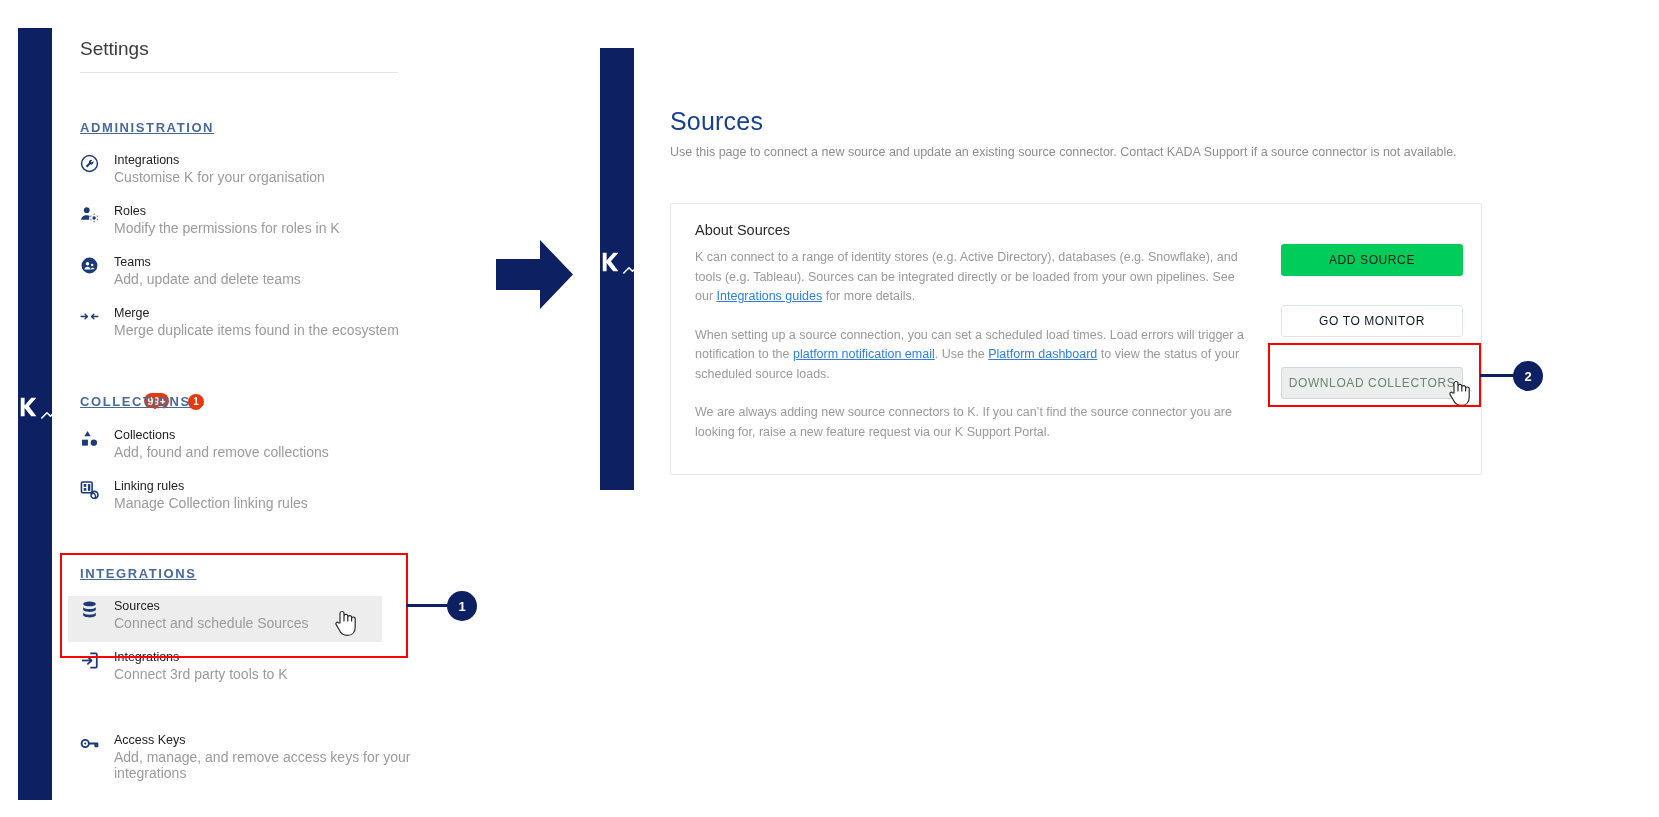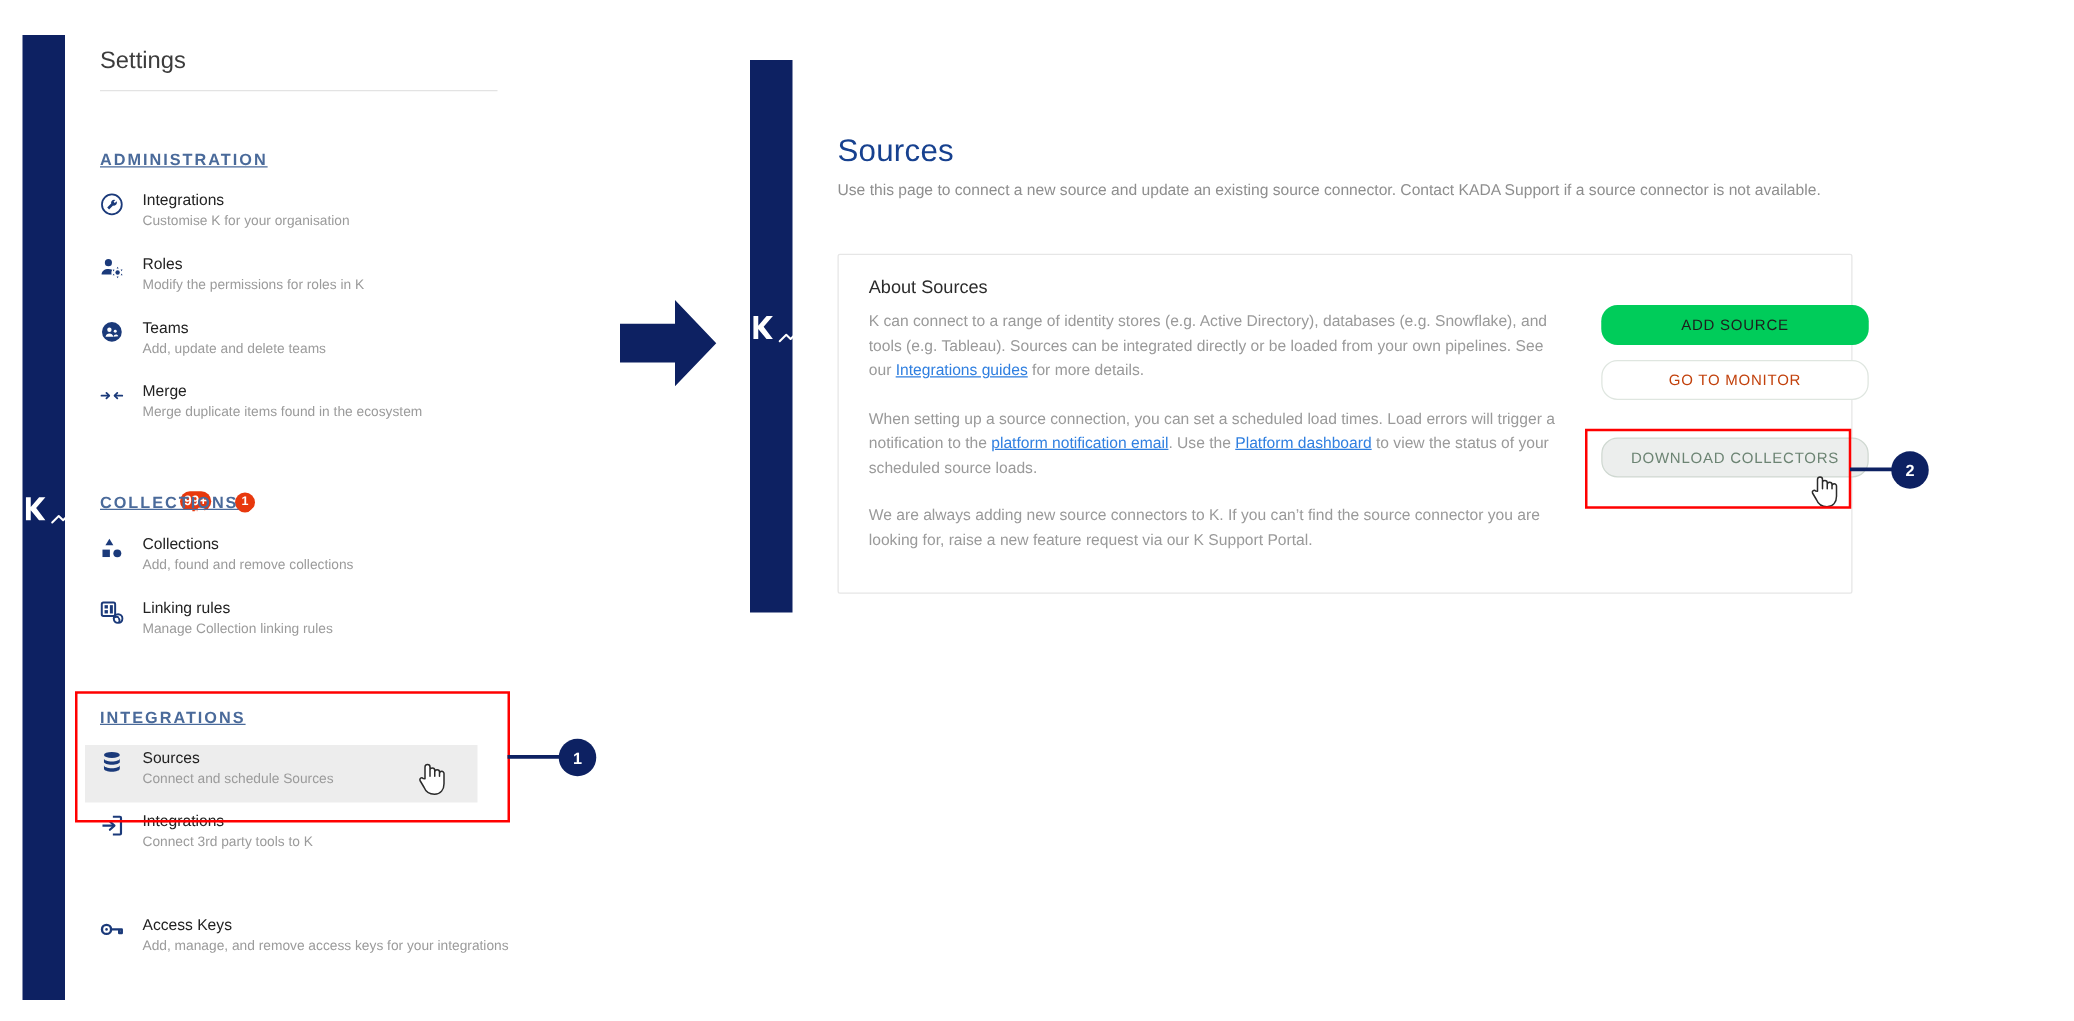--- a/index.html
+++ b/index.html
@@ -47,21 +47,21 @@
   }
   .sec-head {
     position: absolute;
     font-size: 13px; letter-spacing: 1.6px; font-weight: bold;
     color: #4a6a9a;
     text-decoration: underline;
   }
   .nav-entry { position: absolute; display: flex; gap: 12px; }
   .nav-entry .ico { width: 22px; flex: 0 0 22px; padding-top: 2px; }
   .nav-entry .txt .t1 { font-size: 12.5px; color: #222; line-height: 16px; }
-  .nav-entry .txt .t2 { font-size: 11px; color: #9b9b9b; line-height: 16px; margin-top: 1px; }
+  .nav-entry .txt .t2 { font-size: 14px; color: #9b9b9b; line-height: 16px; margin-top: 1px; }
 
   .hl-box { position:absolute; border: 2px solid #ff0000; }
   .sel-row { position:absolute; background: #ededed; }
 
   
   .big-arrow { position:absolute; left: 492px; top: 232px; }
 
   
   #rail-right { left:600px; top:48px; width:34px; height:442px; }
 
@@ -83,28 +83,28 @@
   }
   .card .body {
     position:absolute; left:24px; top:44px; width: 560px;
     font-size:12.5px; color:#9a9a9a; line-height: 19.5px;
   }
   .card .body p { margin-bottom: 19px; }
   .card .body a { color:#2f7fe0; text-decoration: underline; }
 
   .btns { position:absolute; left:610px; top:40px; width:180px; }
   .btn {
-    width: 214px; height: 32px;
+    width: 182px; height: 32px;
     display:flex; align-items:center; justify-content:center;
-    font-size: 12px; letter-spacing: .6px; border-radius: 13px;
+    font-size: 12px; letter-spacing: .6px; border-radius: 3px;
     font-family: "Liberation Sans", sans-serif;
     cursor: pointer; user-select: none;
   }
   .btn-primary { background: #00cc5a; color: #1d1d1d; border: none; }
-  .btn-outline { background: #fff; color: #c2410c; border: 1px solid #dfe6e0; margin-top: 12px; }
+  .btn-outline { background: #fff; color: #0f172a; border: 1px solid #dfe6e0; margin-top: 29px; }
   .btn-ghost { background: #eceeed; color: #6c8473; border: 1px solid #cfd8d1; margin-top: 30px; }
 
   
   .callout-circle {
     position:absolute; width: 30px; height: 30px; border-radius: 50%;
     background: #0d2162; color:#fff;
     display:flex; align-items:center; justify-content:center;
     font-size: 13px; font-weight: bold;
   }
   .callout-line { position:absolute; height: 3px; background: #0d2162; }

